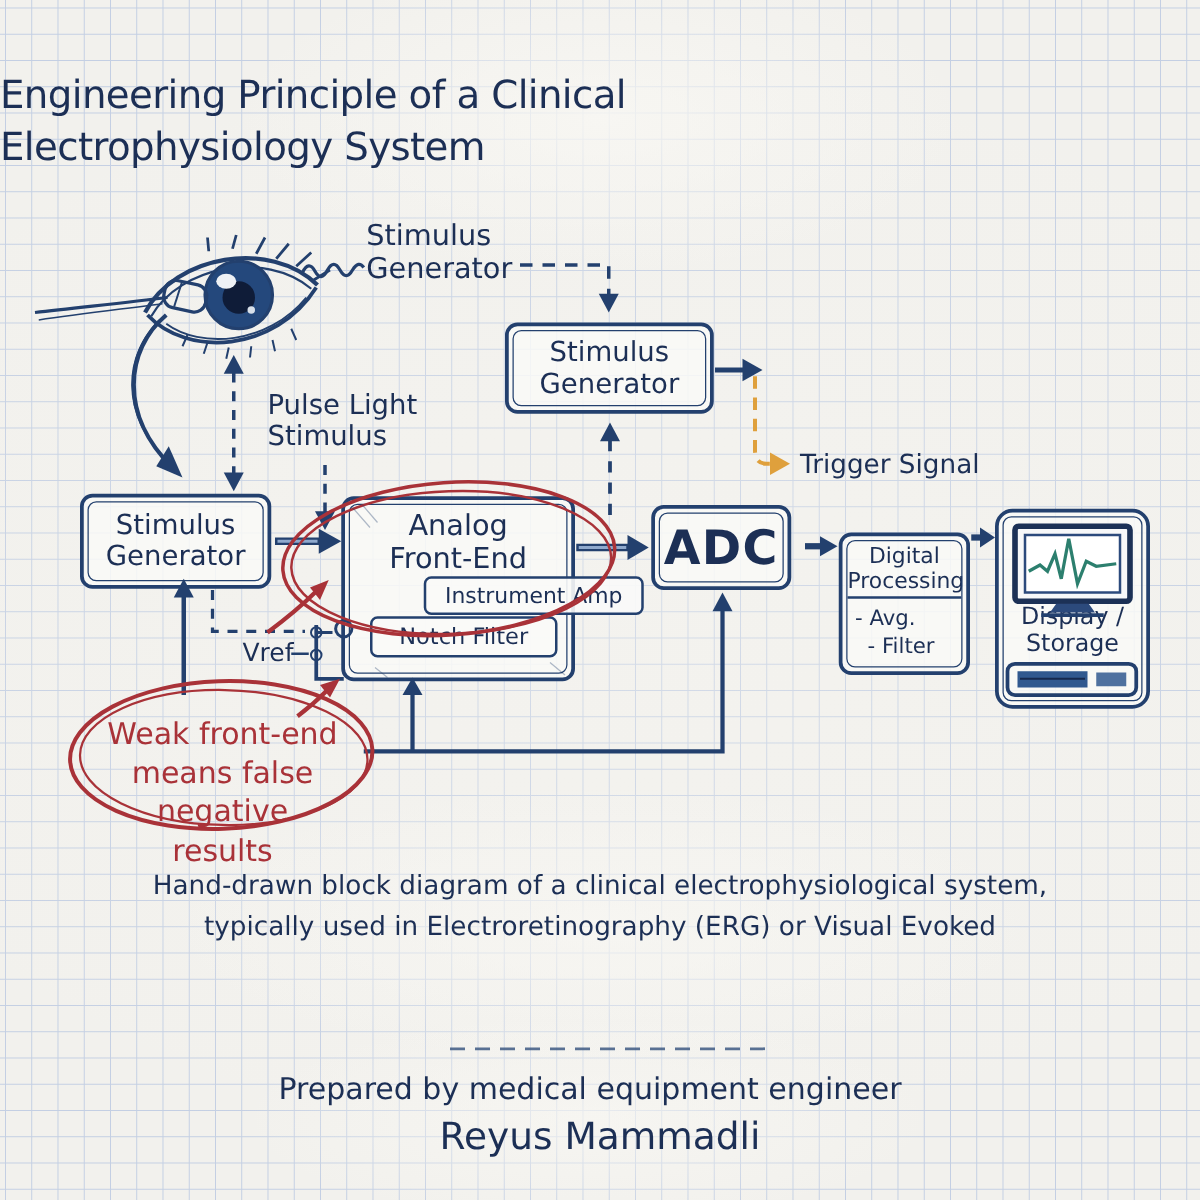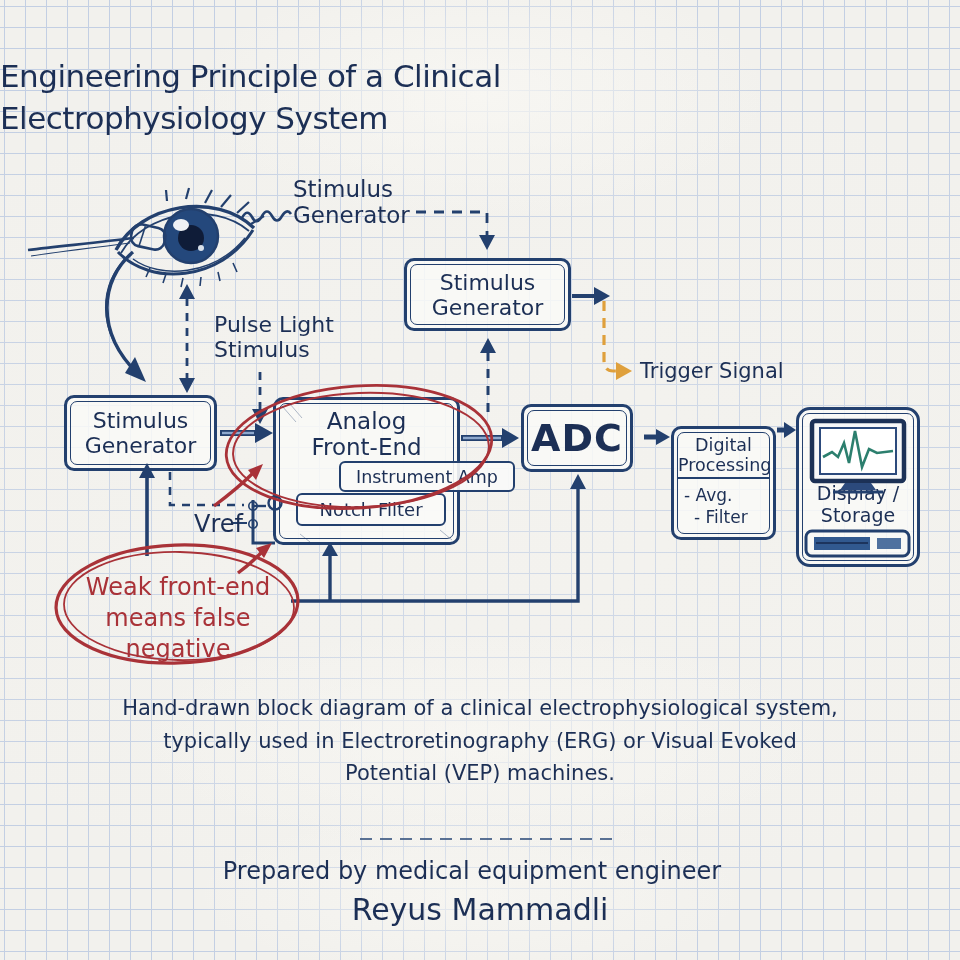--- a/index.html
+++ b/index.html
@@ -109,33 +109,33 @@
 
   <div class="lbl" style="left:214px;top:312px;font-size:22px;">
     <div>Pulse Light</div>
     <div>Stimulus</div>
   </div>
 
   <div class="lbl" style="left:640px;top:359px;font-size:21px;">
     <span>Trigger Signal</span>
   </div>
 
-  <div class="lbl" style="left:194px;top:511px;font-size:24px;">
+  <div class="lbl" style="left:194px;top:511px;font-size:20px;">
     <span>Vref</span>
   </div>
 
   <div class="lbl annot" style="left:62px;top:572px;width:232px;white-space:normal;">
     <div>Weak front-end</div>
     <div>means false negative</div>
+    <div>results</div>
   </div>
 
   <div class="lbl caption">
     <div>Hand-drawn block diagram of a clinical electrophysiological system,</div>
     <div>typically used in Electroretinography (ERG) or Visual Evoked</div>
-    <div>Potential (VEP) machines.</div>
   </div>
   <div class="lbl footer1">
     <span>Prepared by medical equipment engineer</span>
   </div>
   <div class="lbl footer2">
     <span>Reyus Mammadli</span>
   </div>
 
   <svg class="overlay" width="960" height="960" viewBox="0 0 960 960">
 

